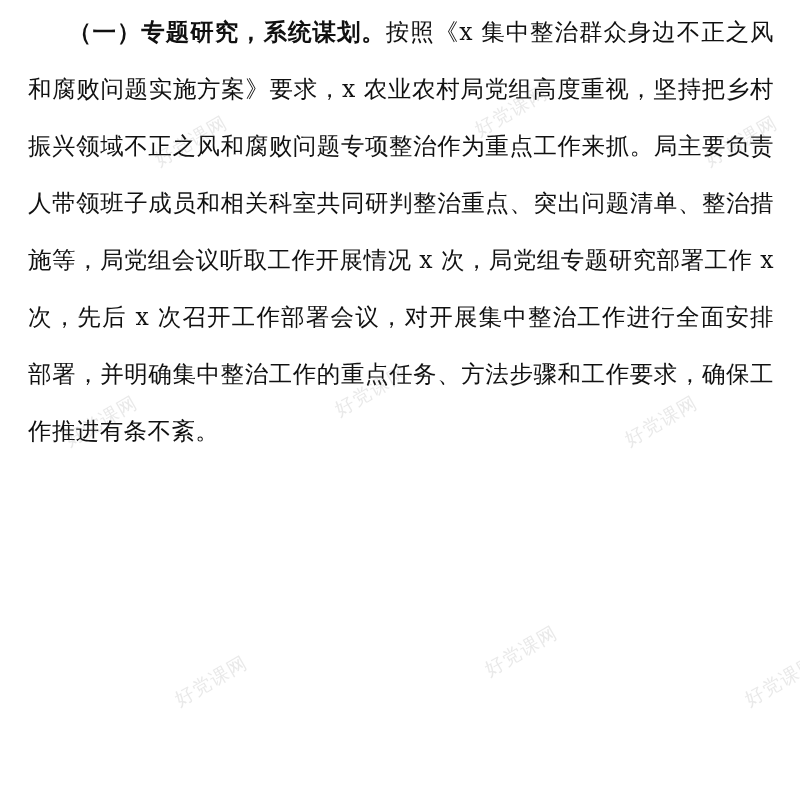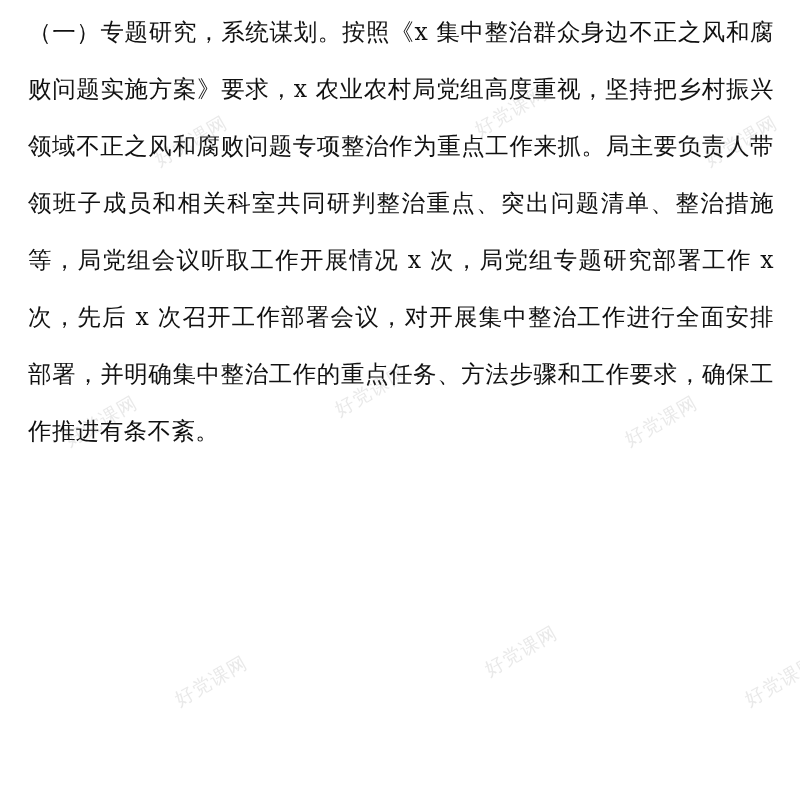--- a/index.html
+++ b/index.html
@@ -25,21 +25,22 @@
   .para {
     font-size: 23.5px;
     line-height: 57px;
     text-align: justify;
     text-justify: inter-ideograph;
     letter-spacing: 0.4px;
     margin: 0 0 12px 0;
     white-space: normal;
   }
   .para .lead {
-    font-weight: normal;
+    font-weight: bold;
+    margin-left: 40px;
   }
   .para .emph {
     font-weight: bold;
   }
   
   .wm-layer {
     position: absolute;
     inset: 0;
     pointer-events: none;
     overflow: hidden;

